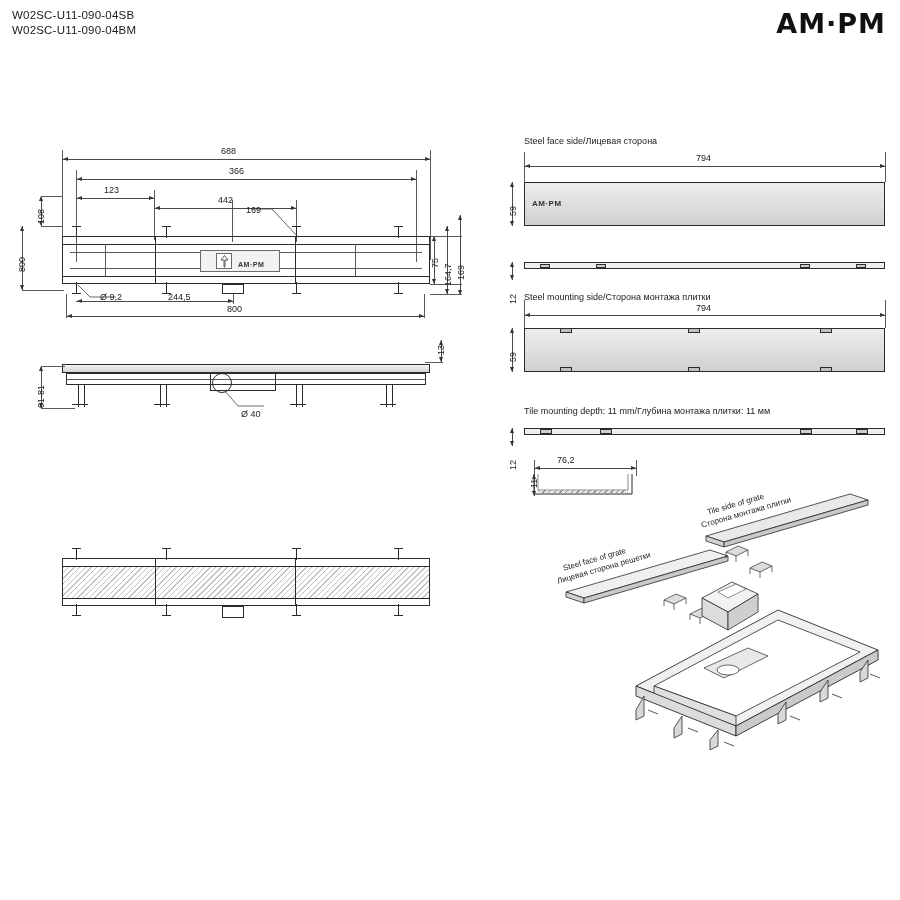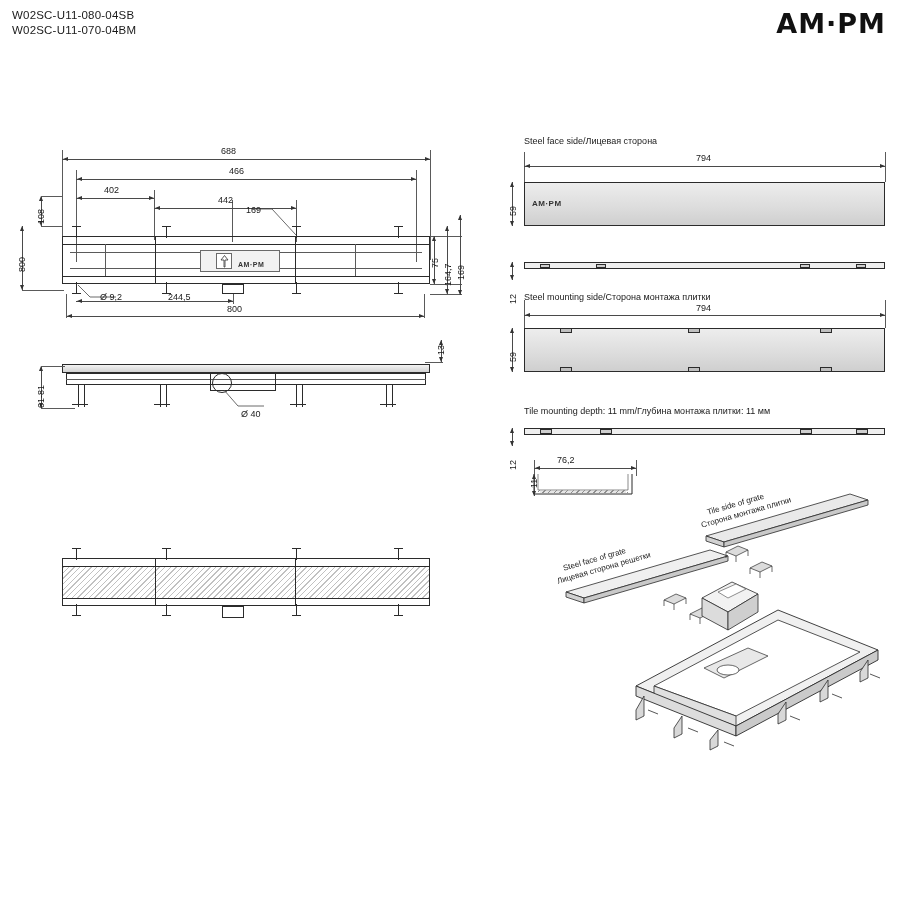--- a/index.html
+++ b/index.html
@@ -113,22 +113,22 @@
     color: #333;
     letter-spacing: .5px;
   }
 </style>
 </head>
 <body>
 
 <div class="page">
 
   <div class="model-codes">
-    <div>W02SC-U11-080-04SB</div>
-    <div>W02SC-U11-070-04BM</div>
+    <div>W02SC-U11-090-04SB</div>
+    <div>W02SC-U11-090-04BM</div>
   </div>
   <div class="brand">AM·PM</div>
 
   <div>
 
     <div class="ln lnv thin" style="left:62px; top:150px; height:110px;"></div>
     <div class="ln lnv thin" style="left:430px; top:150px; height:110px;"></div>
     <div class="ln lnv thin" style="left:76px; top:170px; height:92px;"></div>
     <div class="ln lnv thin" style="left:416px; top:170px; height:92px;"></div>
     <div class="ln lnv thin" style="left:154px; top:190px; height:50px;"></div>
@@ -136,26 +136,26 @@
     <div class="ln lnv thin" style="left:296px; top:200px; height:42px;"></div>
 
     <div class="ln lnh dim" style="left:62px; top:159px; width:368px;"></div>
     <div class="arrow-l" style="left:63px; top:156.5px;"></div>
     <div class="arrow-r" style="left:425px; top:156.5px;"></div>
     <div class="lbl" style="left:221px; top:146px;">688</div>
 
     <div class="ln lnh dim" style="left:76px; top:179px; width:340px;"></div>
     <div class="arrow-l" style="left:77px; top:176.5px;"></div>
     <div class="arrow-r" style="left:411px; top:176.5px;"></div>
-    <div class="lbl" style="left:229px; top:166px;">466</div>
+    <div class="lbl" style="left:229px; top:166px;">366</div>
 
     <div class="ln lnh dim" style="left:76px; top:198px; width:78px;"></div>
     <div class="arrow-l" style="left:77px; top:195.5px;"></div>
     <div class="arrow-r" style="left:149px; top:195.5px;"></div>
-    <div class="lbl" style="left:104px; top:185px;">402</div>
+    <div class="lbl" style="left:104px; top:185px;">123</div>
 
     <div class="ln lnh dim" style="left:154px; top:208px; width:142px;"></div>
     <div class="arrow-l" style="left:155px; top:205.5px;"></div>
     <div class="arrow-r" style="left:291px; top:205.5px;"></div>
     <div class="lbl" style="left:218px; top:195px;">442</div>
 
     <div class="ln lnv dim" style="left:41px; top:196px; height:30px;"></div>
     <div class="arrow-u" style="left:38.5px; top:196px;"></div>
     <div class="arrow-d" style="left:38.5px; top:221px;"></div>
     <div class="lbl rot90" style="left:36px; top:224px;">108</div>

